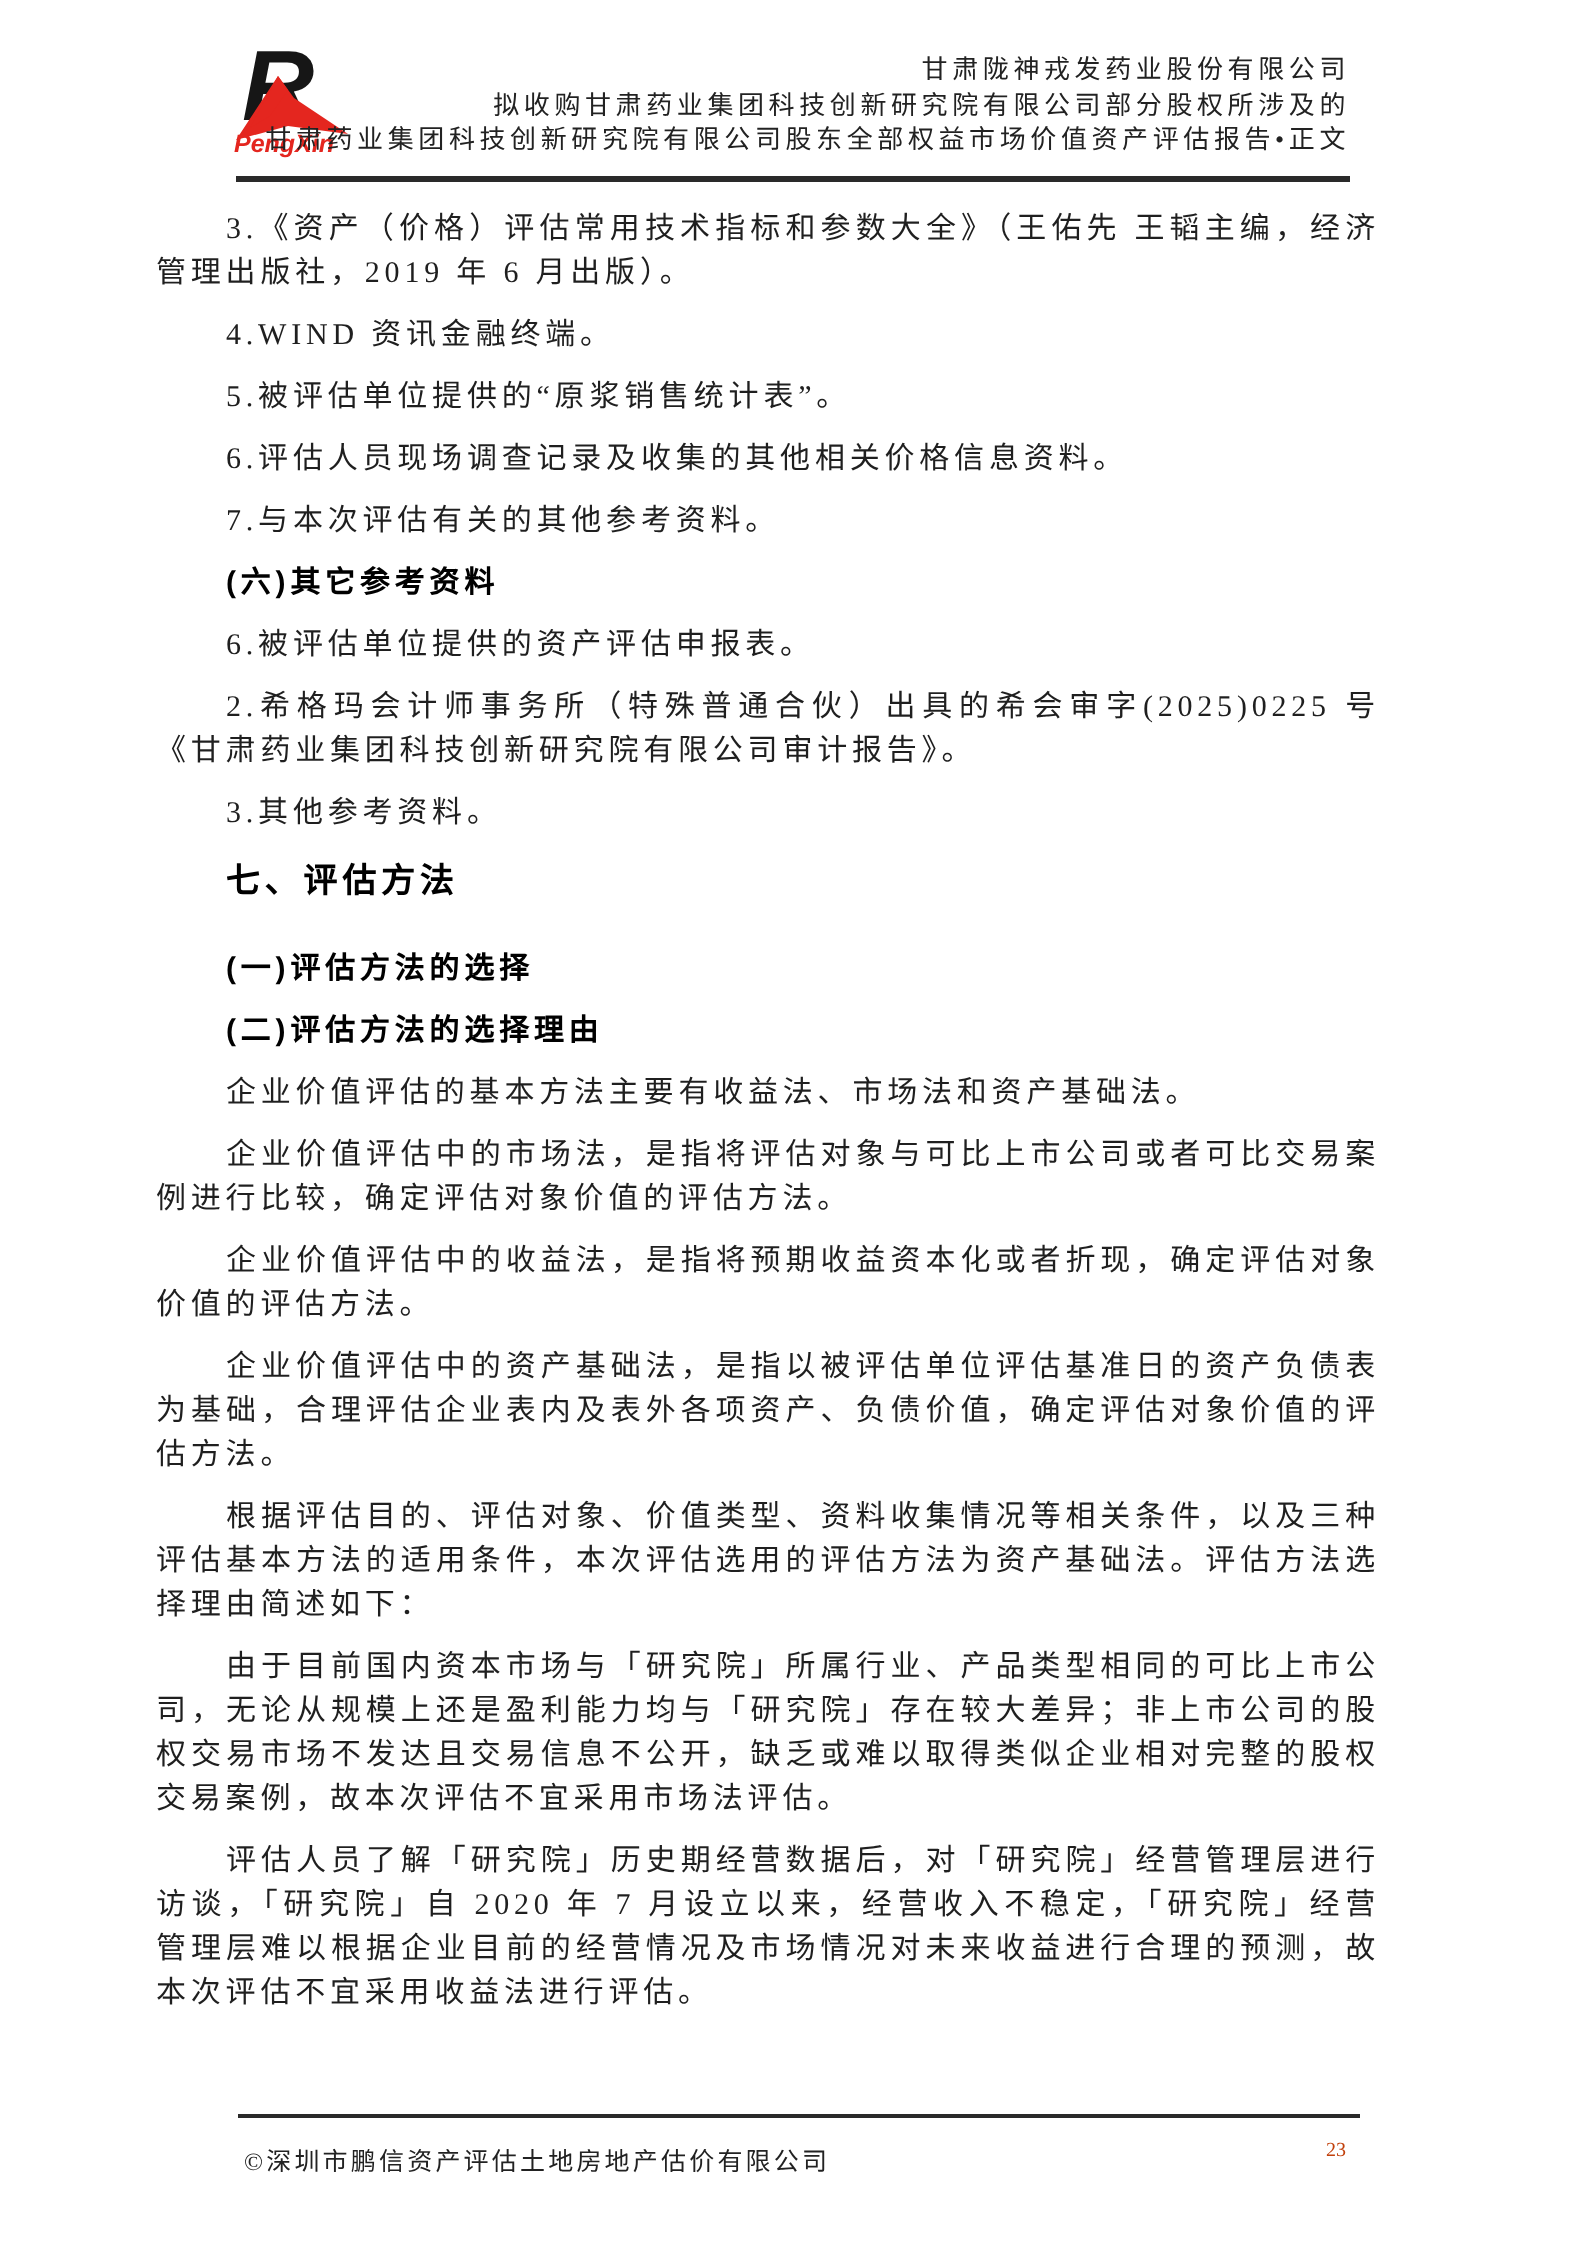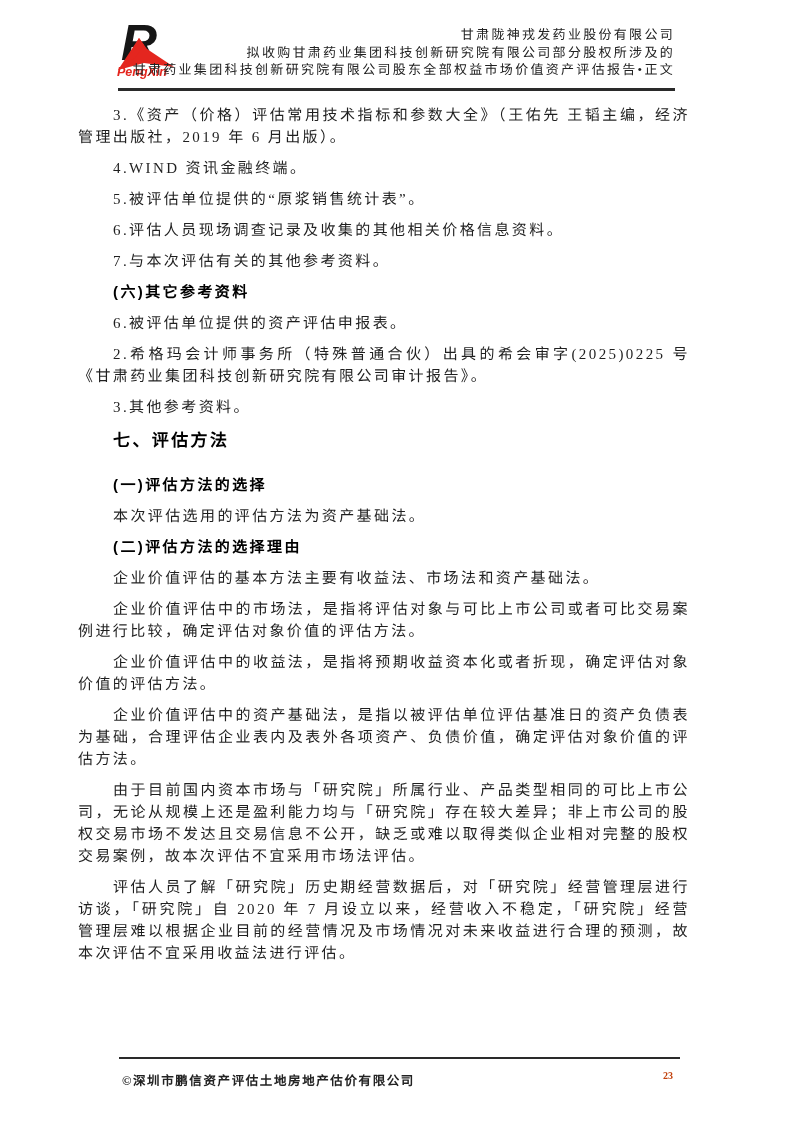--- a/index.html
+++ b/index.html
@@ -40,21 +40,21 @@
     font-family:Liberation Serif, serif;
     font-weight:bold;color:#000;font-size:17px;line-height:26px;
   }
   
   .footer-rule{
     position:absolute;left:119px;top:1057px;width:561px;height:2px;
     background:var(--rule,#2a2a2a);
   }
   .footer-row{
     position:absolute;left:119px;top:1070px;width:561px;
-    display:flex;justify-content:space-between;align-items:flex-start;font-weight:bold;
+    display:flex;justify-content:space-between;align-items:flex-start;
   }
   .footer-copy{
     padding-left:3px;
     font-size:12.5px;letter-spacing:1.6px;color:#222;
   }
   .footer-page{
     padding-right:7px;
     font-size:10px;color:#c2410c;letter-spacing:0;
   }
 </style>
@@ -85,26 +85,26 @@
       <div class="para">4.WIND 资讯金融终端。</div>
       <div class="para">5.被评估单位提供的“原浆销售统计表”。</div>
       <div class="para">6.评估人员现场调查记录及收集的其他相关价格信息资料。</div>
       <div class="para">7.与本次评估有关的其他参考资料。</div>
       <div class="h3">(六)其它参考资料</div>
       <div class="para">6.被评估单位提供的资产评估申报表。</div>
       <div class="para">2.希格玛会计师事务所（特殊普通合伙）出具的希会审字(2025)0225 号《甘肃药业集团科技创新研究院有限公司审计报告》。</div>
       <div class="para">3.其他参考资料。</div>
       <div class="h2">七、评估方法</div>
       <div class="h3">(一)评估方法的选择</div>
-      <div class="para">本次评估选用的评估方法为资产基础法。</div>
       <div class="h3">(二)评估方法的选择理由</div>
       <div class="para">企业价值评估的基本方法主要有收益法、市场法和资产基础法。</div>
       <div class="para">企业价值评估中的市场法，是指将评估对象与可比上市公司或者可比交易案例进行比较，确定评估对象价值的评估方法。</div>
       <div class="para">企业价值评估中的收益法，是指将预期收益资本化或者折现，确定评估对象价值的评估方法。</div>
       <div class="para">企业价值评估中的资产基础法，是指以被评估单位评估基准日的资产负债表为基础，合理评估企业表内及表外各项资产、负债价值，确定评估对象价值的评估方法。</div>
+      <div class="para">根据评估目的、评估对象、价值类型、资料收集情况等相关条件，以及三种评估基本方法的适用条件，本次评估选用的评估方法为资产基础法。评估方法选择理由简述如下：</div>
       <div class="para">由于目前国内资本市场与「研究院」所属行业、产品类型相同的可比上市公司，无论从规模上还是盈利能力均与「研究院」存在较大差异；非上市公司的股权交易市场不发达且交易信息不公开，缺乏或难以取得类似企业相对完整的股权交易案例，故本次评估不宜采用市场法评估。</div>
       <div class="para">评估人员了解「研究院」历史期经营数据后，对「研究院」经营管理层进行访谈，「研究院」自 2020 年 7 月设立以来，经营收入不稳定，「研究院」经营管理层难以根据企业目前的经营情况及市场情况对未来收益进行合理的预测，故本次评估不宜采用收益法进行评估。</div>
     </div>
 
   <div class="footer-rule"></div>
   <div class="footer-row">
     <span class="footer-copy">©深圳市鹏信资产评估土地房地产估价有限公司</span>
     <span class="footer-page">23</span>
   </div>
 

